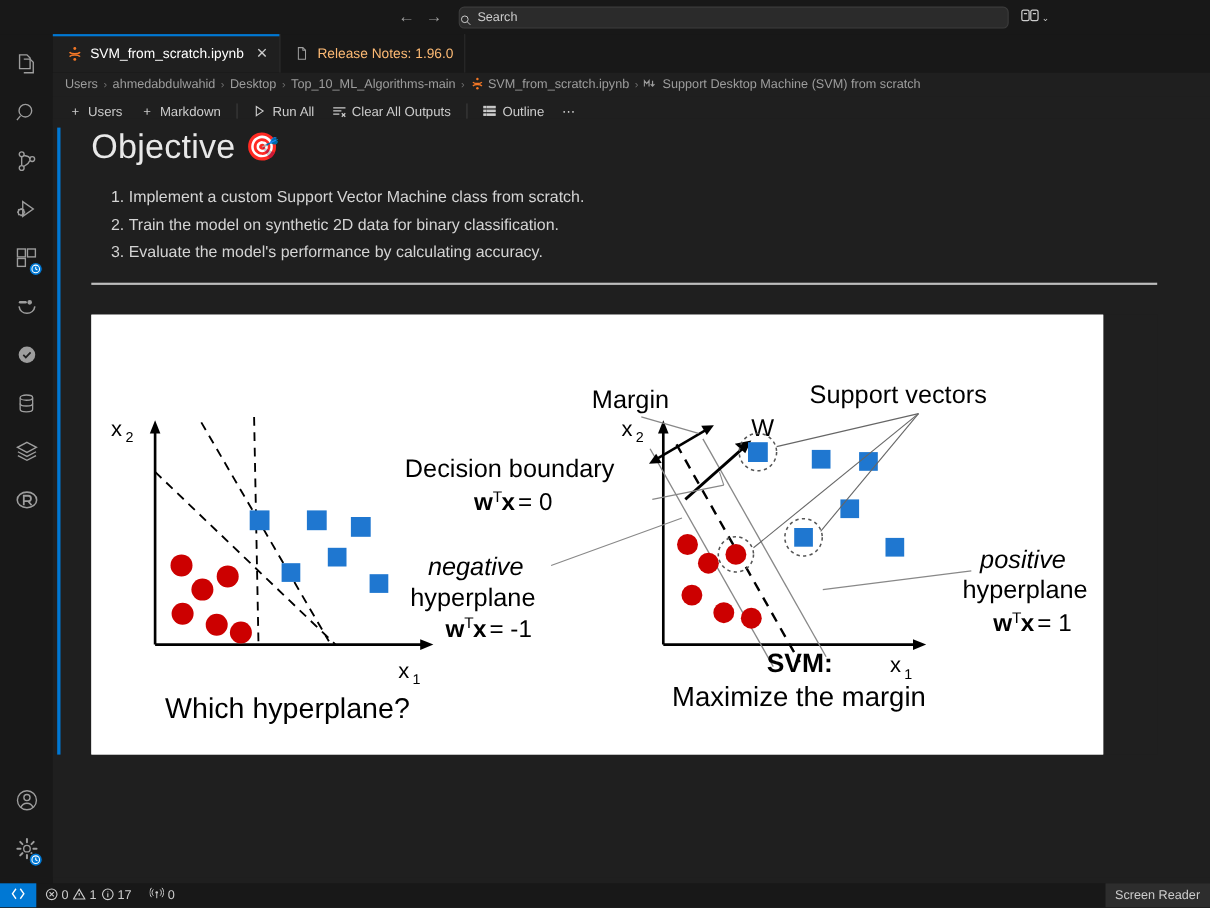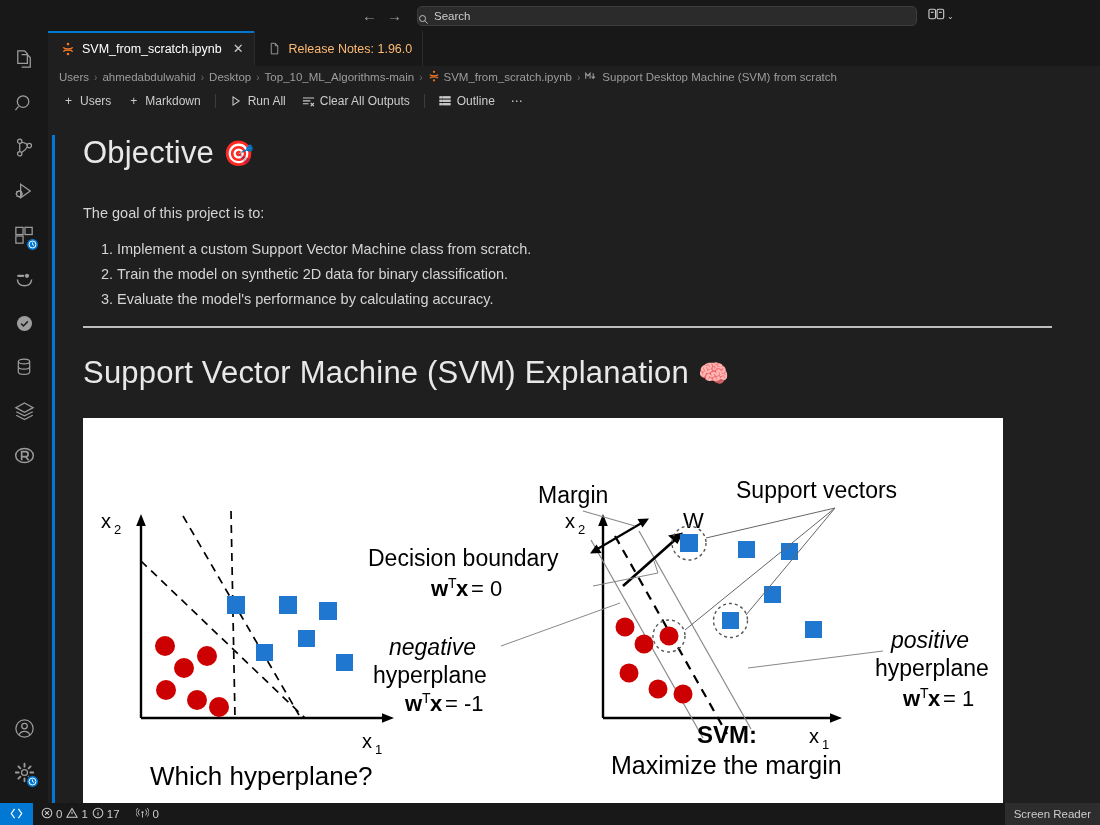--- a/index.html
+++ b/index.html
@@ -84,21 +84,21 @@
   .tb-btn {
     display: flex; align-items: center; gap: 5px; padding: 3px 8px; border-radius: 4px; cursor: pointer;
   }
   .tb-sep { width: 1px; height: 14px; background: #3c3c3c; margin: 0 6px; }
   .tb-ico { width: 13px; height: 13px; display: inline-flex; align-items: center; justify-content: center; }
   .tb-ico svg { stroke: #cccccc; fill: none; stroke-width: 1.2; }
   .tb-more { padding: 3px 8px; color: #cccccc; letter-spacing: 1px; cursor: pointer; }
 
   
   .nbbody {
-    position: absolute; left: 0; top: 96px; width: 1052px; height: 690px;
+    position: absolute; left: 0; top: 77px; width: 1052px; height: 690px;
     background: #1f1f1f; overflow: hidden;
   }
   .cell { position: relative; }
   .cell-bar {
     position: absolute; left: 4px; top: 0; width: 3px; bottom: 0; background: #0078d4;
   }
   .cell-content { padding-left: 35px; padding-right: 48px; }
 
   h1.md {
     font-size: 31px; font-weight: 400; color: #e8e8e8; letter-spacing: 0.2px;
@@ -411,34 +411,29 @@
     <div class="nbbody">
       <div class="cell">
         <div class="cell-bar"></div>
         <div class="cell-content">
 
           <h1 class="md" style="margin-top:8px;">
             <span>Objective</span>
             <span class="emoji">🎯</span>
           </h1>
 
-          <p class="md" style="margin-top:34px;">The goal of this project is to:</p>
 
           <ol class="md" style="margin-top:20px;">
             <li>Implement a custom Support Vector Machine class from scratch.</li>
             <li>Train the model on synthetic 2D data for binary classification.</li>
             <li>Evaluate the model's performance by calculating accuracy.</li>
           </ol>
 
           <hr class="md" style="margin-top:19px;">
 
-          <h1 class="md" style="margin-top:27px;">
-            <span>Support Vector Machine (SVM) Explanation</span>
-            <span class="emoji">🧠</span>
-          </h1>
 
           <div class="imgwrap" style="margin-top:27px;">
             <svg class="svmimg" width="920" height="400" viewBox="0 0 920 400">
               <rect x="0" y="0" width="920" height="400" fill="#ffffff"></rect>
 
               <g>
 
                 <line x1="58" y1="105" x2="58" y2="300" stroke="#000" stroke-width="2.4"></line>
                 <polygon points="58,96 53.2,108 62.8,108" fill="#000"></polygon>
                 <line x1="58" y1="300" x2="302" y2="300" stroke="#000" stroke-width="2.4"></line>

